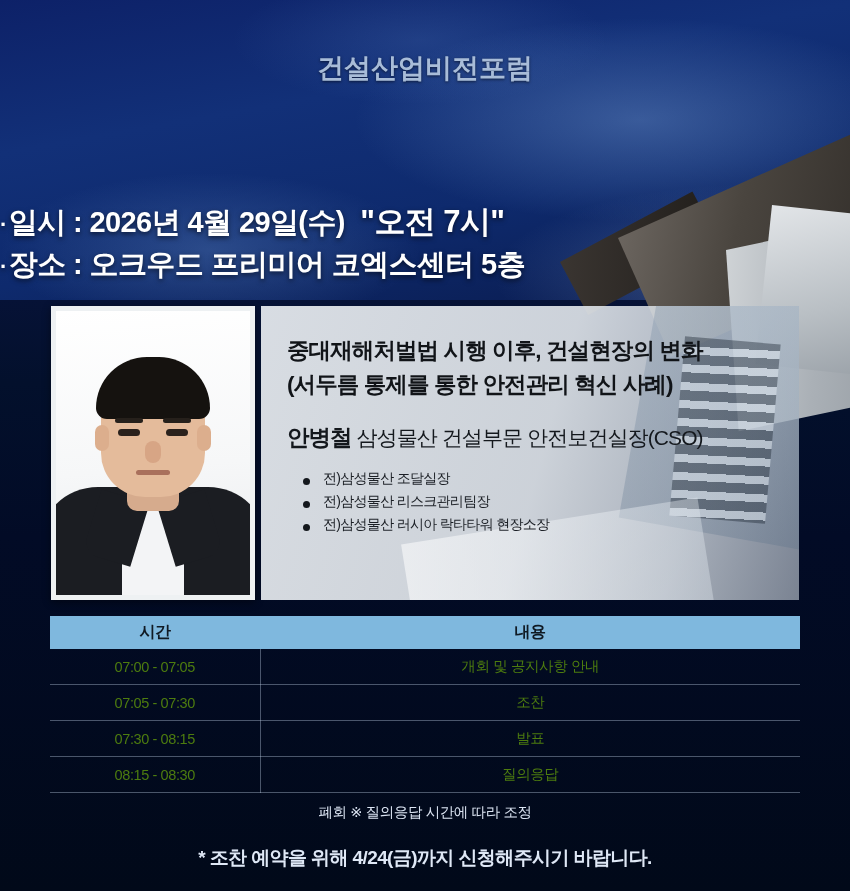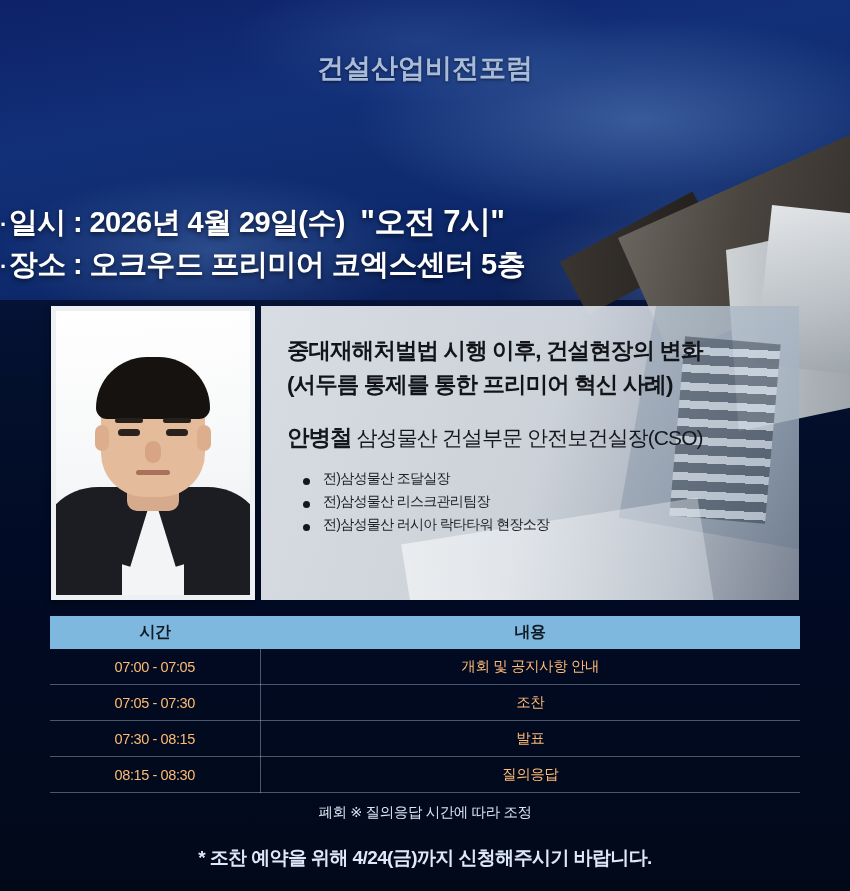--- a/index.html
+++ b/index.html
@@ -329,21 +329,21 @@
     color: #101a24;
     font-size: 16px;
     font-weight: bold;
     letter-spacing: -0.5px;
     height: 33px;
     padding: 0;
     text-align: center;
     border: none;
   }
   .schedule td {
-    color: #fdba74;
+    color: #4d7c0f;
     font-size: 14.5px;
     letter-spacing: -0.4px;
     height: 35px;
     padding: 0;
     text-align: center;
     border-bottom: 1px solid rgba(176,192,214,0.42);
   }
   .schedule col.c-time { width: 210px; }
   .schedule .cell-time {
     border-right: 1px solid rgba(176,192,214,0.42);
@@ -416,21 +416,21 @@
       </div>
     </div>
 
     <div class="content-panel">
       <div class="cp-arch1"></div>
       <div class="cp-arch2"></div>
       <div class="cp-arch3"></div>
 
       <div class="cp-body">
         <p class="talk-title">중대재해처벌법 시행 이후, 건설현장의 변화</p>
-        <p class="talk-title">(서두름 통제를 통한 프리미어 혁신 사례)</p>
+        <p class="talk-title">(서두름 통제를 통한 안전관리 혁신 사례)</p>
 
         <p class="speaker-line">
           <span class="sp-name">안병철</span>
           <span>삼성물산 건설부문 안전보건실장(CSO)</span>
         </p>
 
         <ul class="career-list">
           <li>전)삼성물산 조달실장</li>
           <li>전)삼성물산 리스크관리팀장</li>
           <li>전)삼성물산 러시아 락타타워 현장소장</li>

